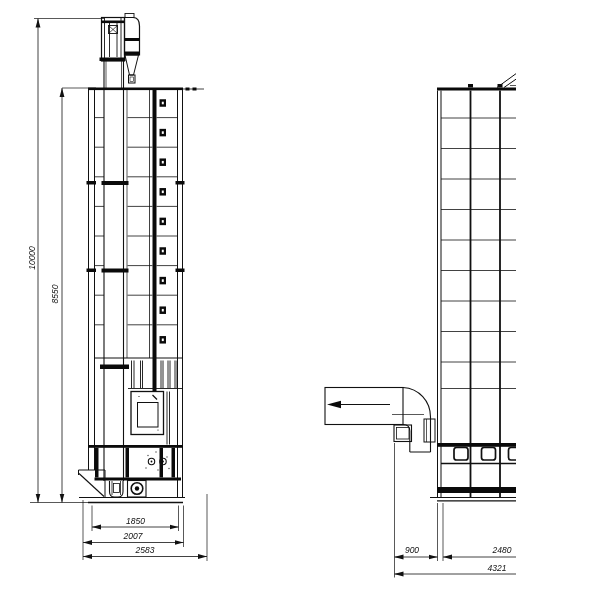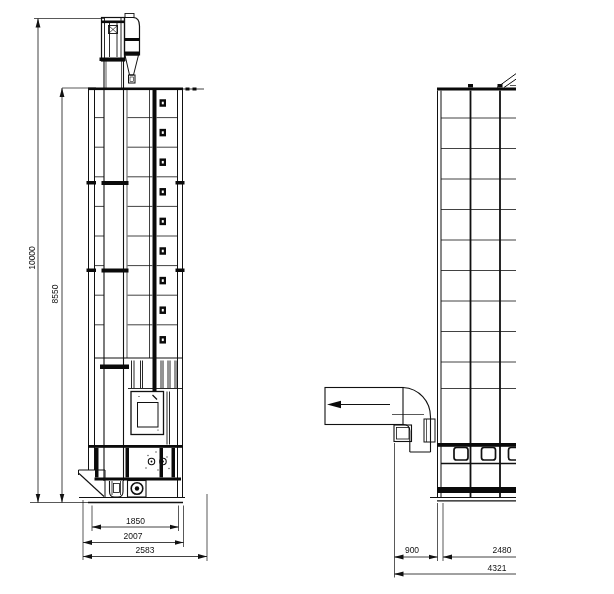--- a/index.html
+++ b/index.html
@@ -1,17 +1,17 @@
 <!DOCTYPE html>
 <html><head>
 <meta charset="utf-8">
 <style>
   html,body{margin:0;padding:0;background:#ffffff;}
   body{font-family:"Liberation Sans", sans-serif;}
-  .canvas{position:relative;width:516px;height:594px;background:#ffffff;overflow:hidden;}
+  .canvas{position:relative;width:516px;height:594px;background:#ffffff;overflow:hidden;font-style:italic;}
   svg{display:block;}
   .ln{stroke:#111;fill:none;}
   .fl{fill:#0a0a0a;stroke:none;}
   text.dim{font-family:"Liberation Sans", sans-serif;font-size:8.5px;fill:#111;text-anchor:middle;}
 </style>
 </head>
 <body>
 
 <div class="canvas">
 <svg width="614" height="594" viewBox="0 0 614 594">

